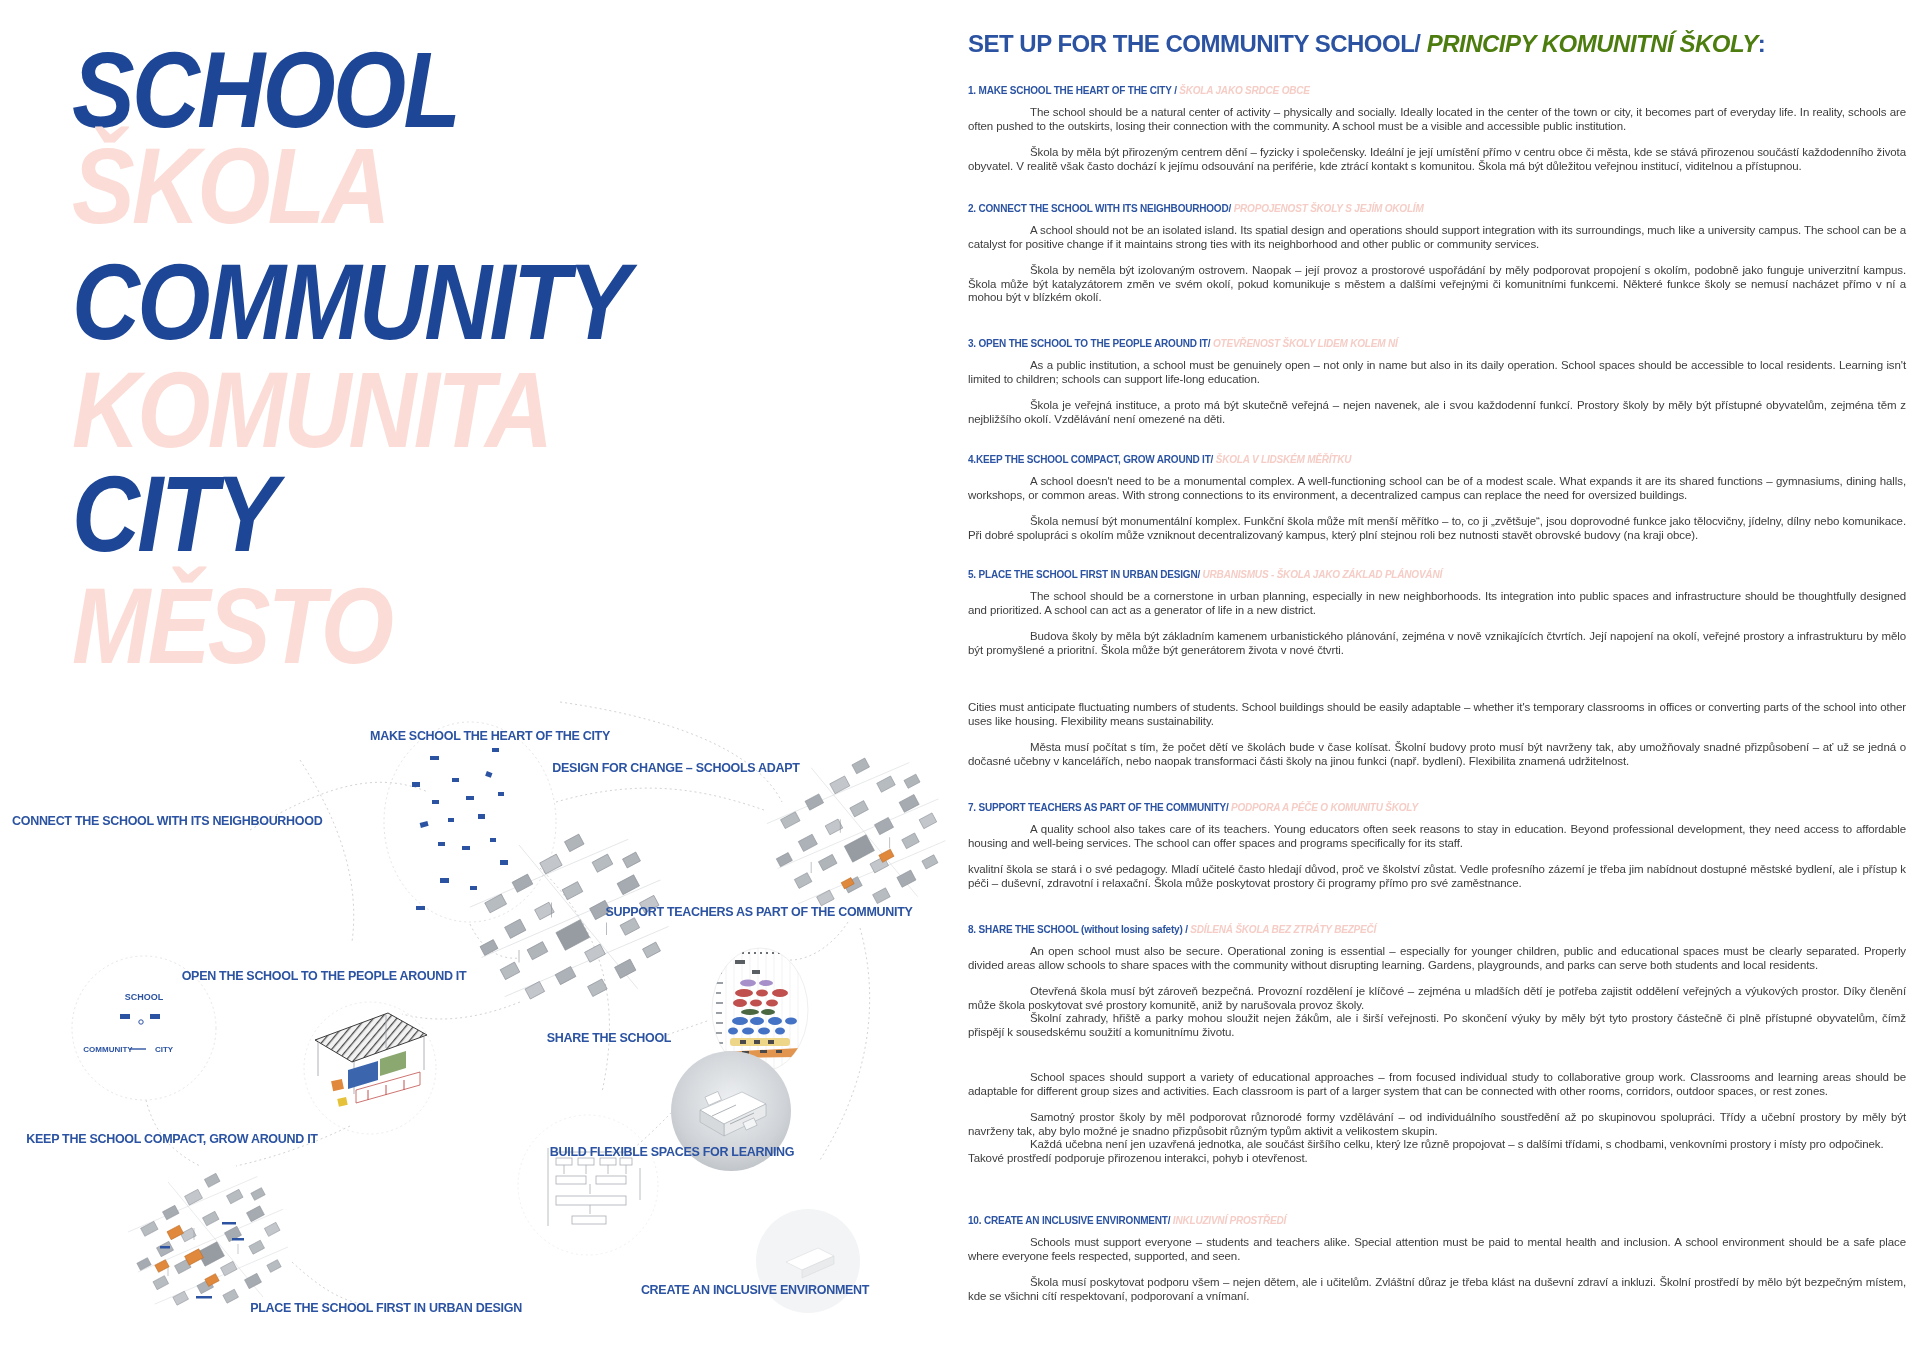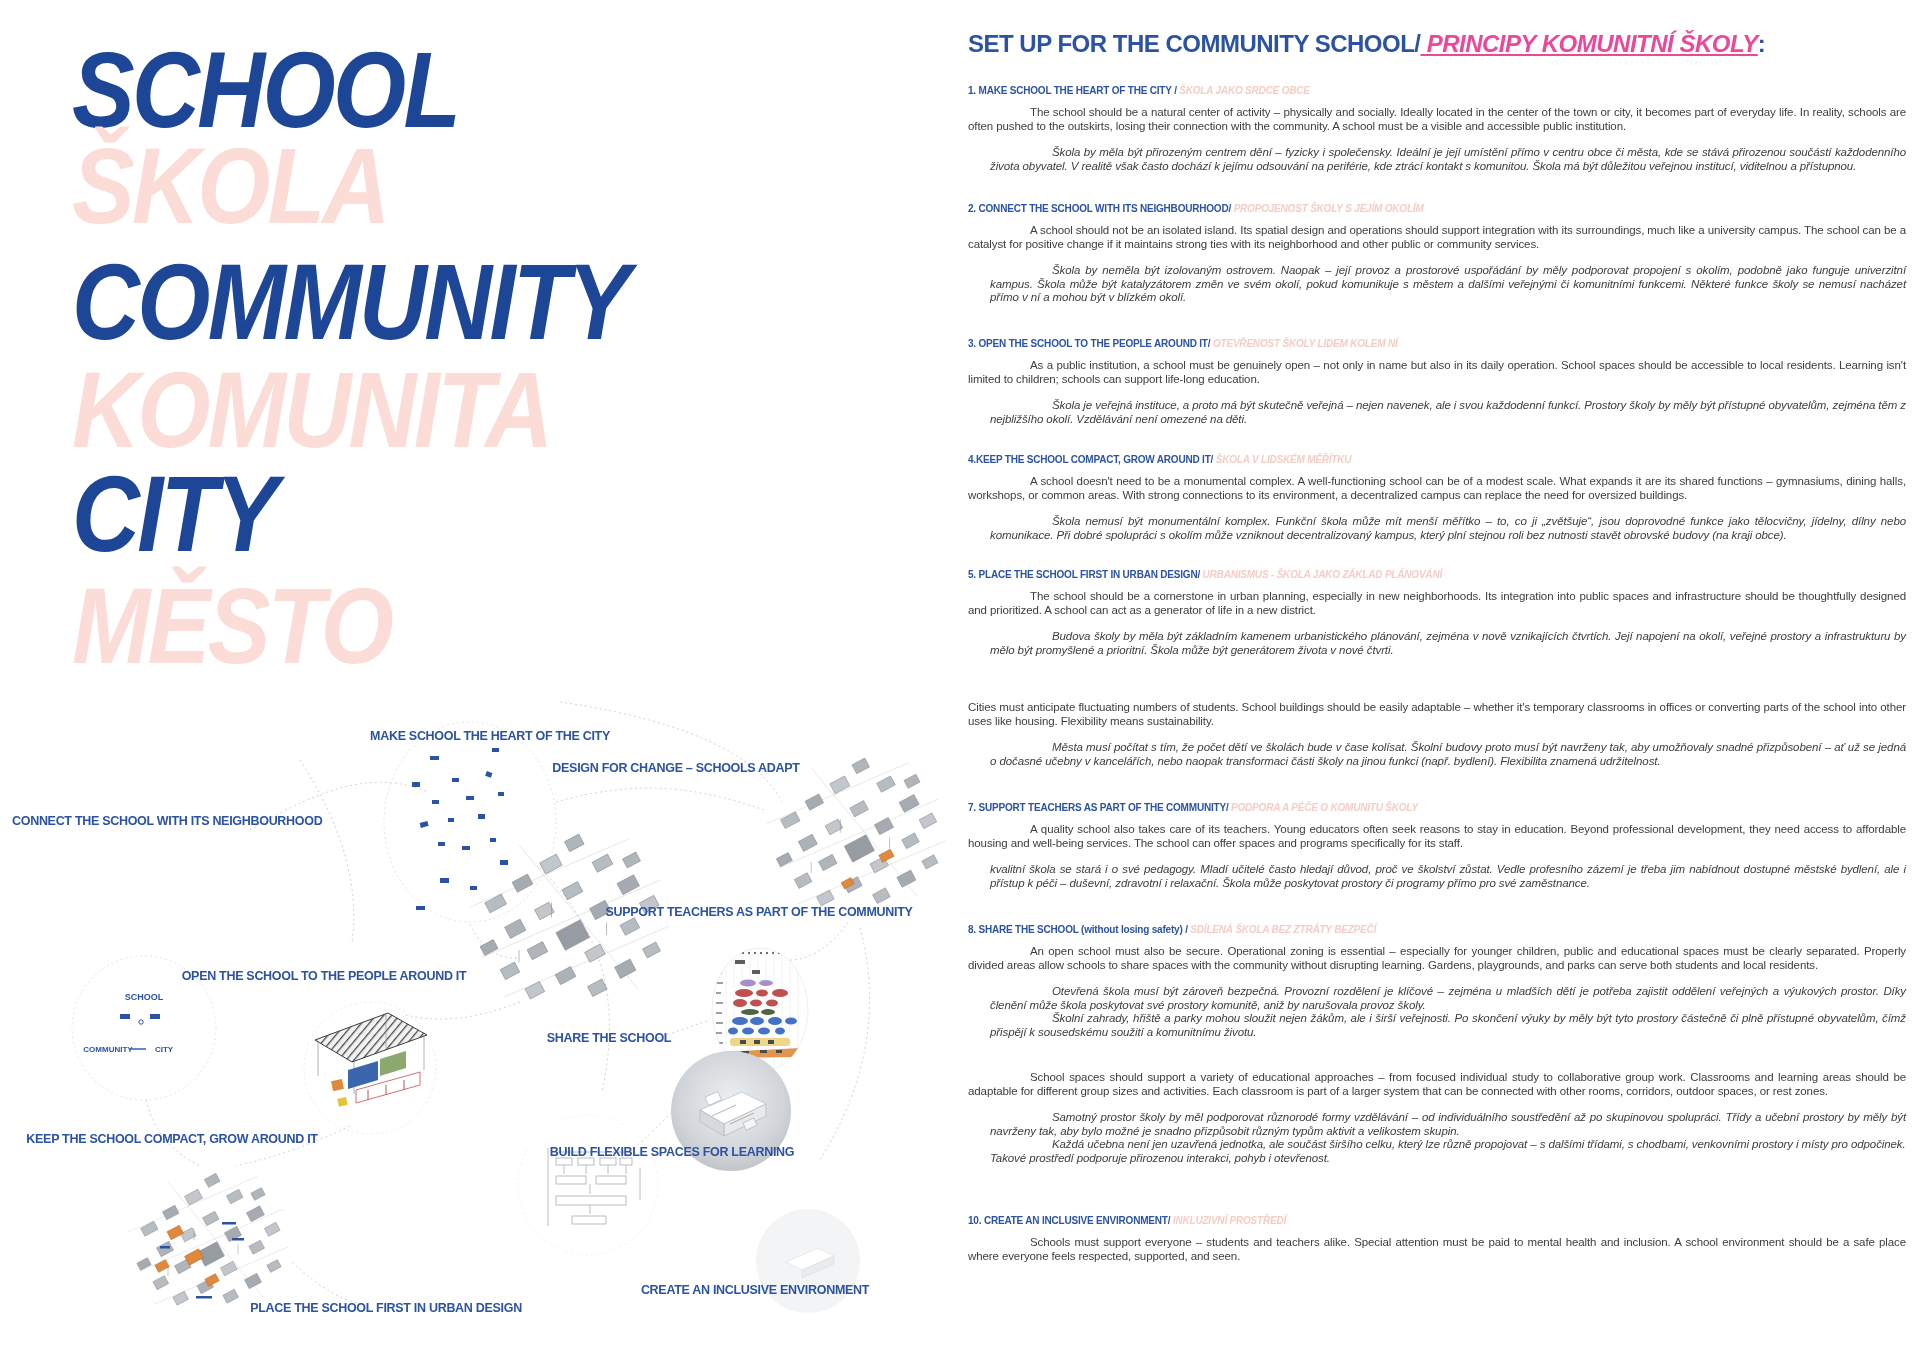--- a/index.html
+++ b/index.html
@@ -9,30 +9,30 @@
   
   .title-word{position:absolute;left:72px;font-size:108px;font-weight:bold;font-style:italic;
               letter-spacing:-3px;line-height:1;white-space:nowrap;
               transform:scaleX(0.87);transform-origin:left top;}
   .title-blue{color:#1d4697;}
   .title-pink{color:#fbdcd6;}
 
   
   .rcol-header{position:absolute;left:968px;top:30px;width:940px;font-size:24px;font-weight:bold;
                letter-spacing:-0.5px;color:#2b53a2;white-space:nowrap;}
-  .rcol-header .cz{color:#ec4899;font-style:italic;text-decoration:underline;}
+  .rcol-header .cz{color:#4d7c0f;font-style:italic;}
   .section{position:absolute;left:968px;width:938px;}
   .sec-head{font-size:10px;font-weight:bold;color:#2b53a2;letter-spacing:-0.2px;
             margin:0 0 10px 0;white-space:nowrap;}
   .sec-head .cz{color:#f5cdc6;font-style:italic;}
   .section p{margin:0;font-size:11.5px;line-height:13.6px;color:#3d3d3d;
              text-align:justify;letter-spacing:-0.1px;}
   .section p.gap{margin-top:13px;}
   .section p.ind{text-indent:62px;}
-  .section p.cz{font-style:italic;margin-left:22px;}
+  .section p.cz{}
 
   
   .dlabel{position:absolute;font-size:12.5px;font-weight:bold;color:#2b53a2;
           letter-spacing:-0.3px;white-space:nowrap;}
   .dlabel.centered{transform:translateX(-50%);}
 
   svg text{font-family:"Liberation Sans", sans-serif;}
 </style>
 </head>
 <body>
@@ -399,14 +399,15 @@
       <p class="cz ind gap">Samotný prostor školy by měl podporovat různorodé formy vzdělávání – od individuálního soustředění až po skupinovou spolupráci. Třídy a učební prostory by měly být navrženy tak, aby bylo možné je snadno přizpůsobit různým typům aktivit a velikostem skupin.</p>
       <p class="cz ind">Každá učebna není jen uzavřená jednotka, ale součást širšího celku, který lze různě propojovat – s dalšími třídami, s chodbami, venkovními prostory i místy pro odpočinek.</p>
       <p class="cz">Takové prostředí podporuje přirozenou interakci, pohyb i otevřenost.</p>
     </div>
 
   <div class="section" style="top: 1215px;">
     <h3 class="sec-head">
       <span class="en">10. CREATE AN INCLUSIVE ENVIRONMENT/ </span><span class="cz">INKLUZIVNÍ PROSTŘEDÍ</span>
     </h3>
   <p class="en ind">Schools must support everyone – students and teachers alike. Special attention must be paid to mental health and inclusion. A school environment should be a safe place where everyone feels respected, supported, and seen.</p>
+      <p class="cz ind gap">Škola musí poskytovat podporu všem – nejen dětem, ale i učitelům. Zvláštní důraz je třeba klást na duševní zdraví a inkluzi. Školní prostředí by mělo být bezpečným místem, kde se všichni cítí respektovaní, podporovaní a vnímaní.</p>
     </div>
 </div>
 
 </body></html>

